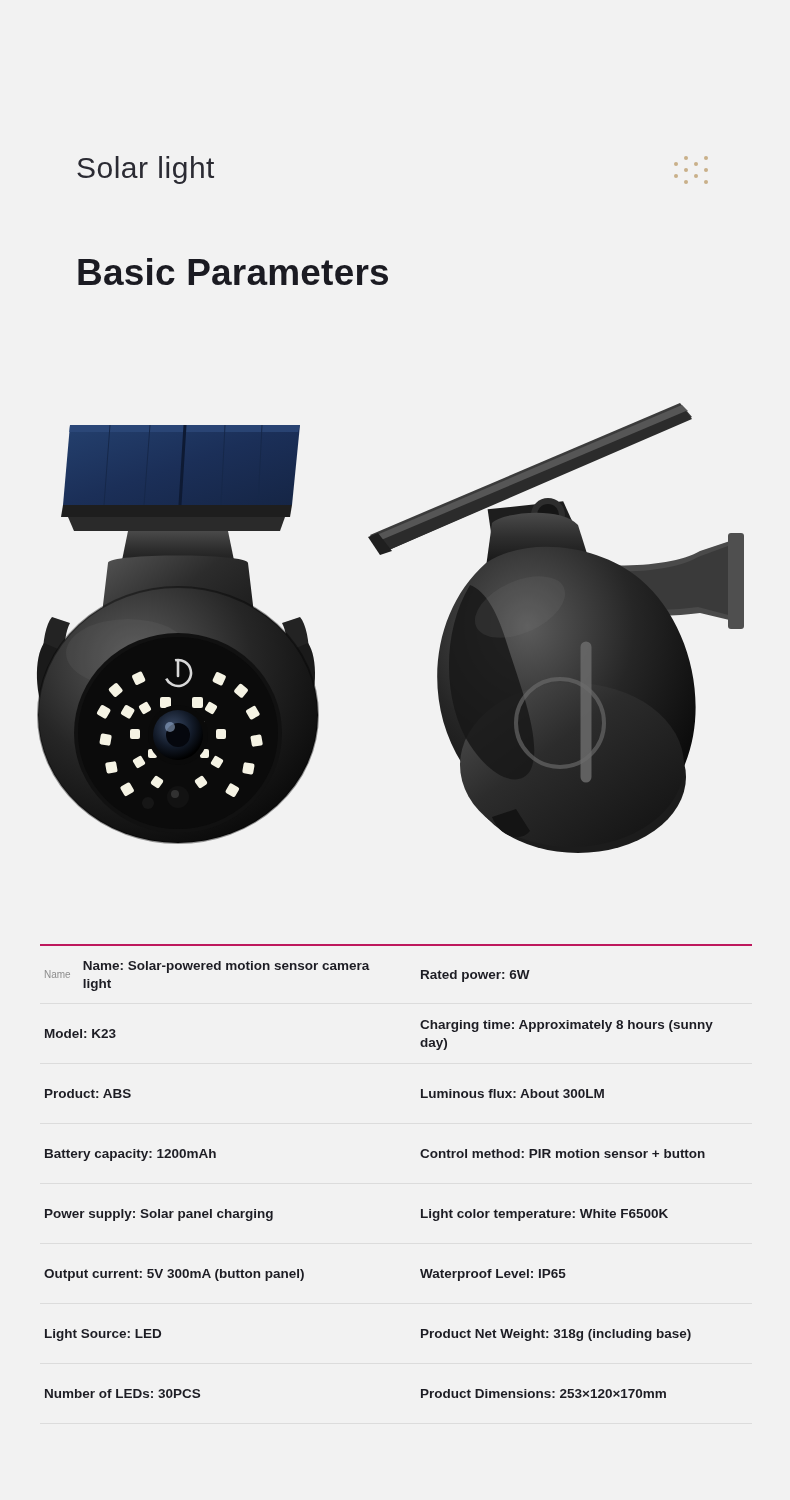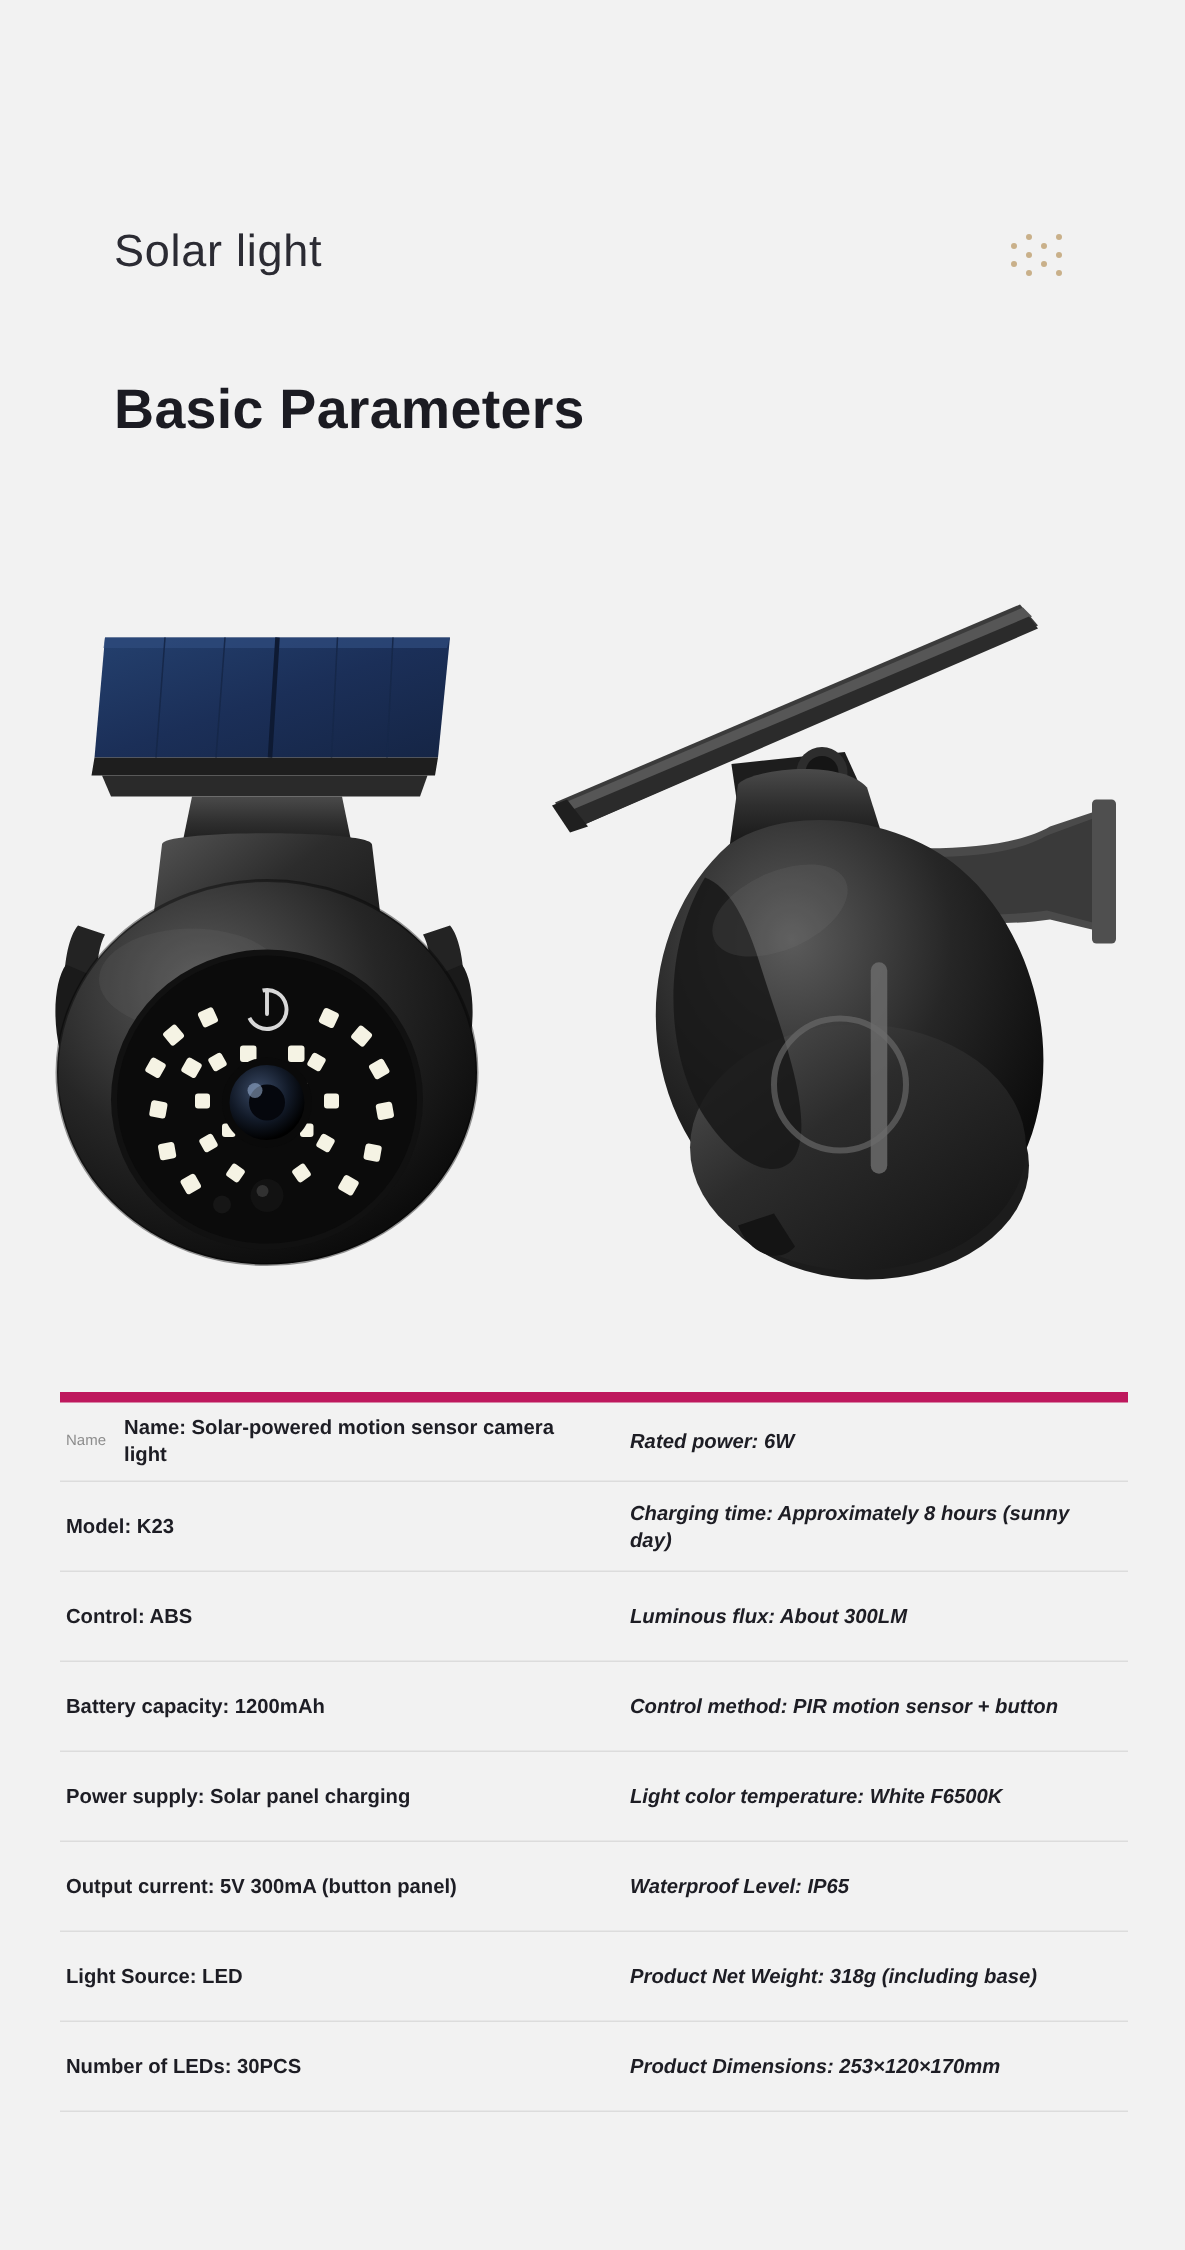--- a/index.html
+++ b/index.html
@@ -82,36 +82,36 @@
     width: 712px;
   }
   .spec-row {
     display: flex;
     width: 100%;
     border-bottom: 1px solid #dcdcdc;
     min-height: 60px;
     box-sizing: border-box;
   }
   .spec-row:first-child {
-    border-top: 7px solid #be185d;
+    border-top: 2px solid #be185d;
+    margin-top: 16px;
   }
   .spec-cell {
     flex: 0 0 50%;
     box-sizing: border-box;
     display: flex;
     align-items: center;
     font-size: 13.5px;
     font-weight: 700;
     color: #1d1d24;
     line-height: 18px;
     padding: 8px 10px 8px 4px;
   }
   .spec-cell.right {
     padding-left: 24px;
-    font-style: italic;
   }
   .spec-cell .tiny-label {
     font-size: 10px;
     font-weight: 400;
     color: #8d8d8d;
     margin-right: 12px;
     white-space: nowrap;
   }
   .spec-cell .val {
     display: block;
@@ -306,21 +306,21 @@
       <div class="spec-cell">
         <span class="val">Model: K23</span>
       </div>
       <div class="spec-cell right">
         <span class="val">Charging time: Approximately 8 hours (sunny day)</span>
       </div>
     </div>
 
     <div class="spec-row">
       <div class="spec-cell">
-        <span class="val">Control: ABS</span>
+        <span class="val">Product: ABS</span>
       </div>
       <div class="spec-cell right">
         <span class="val">Luminous flux: About 300LM</span>
       </div>
     </div>
 
     <div class="spec-row">
       <div class="spec-cell">
         <span class="val">Battery capacity: 1200mAh</span>
       </div>

